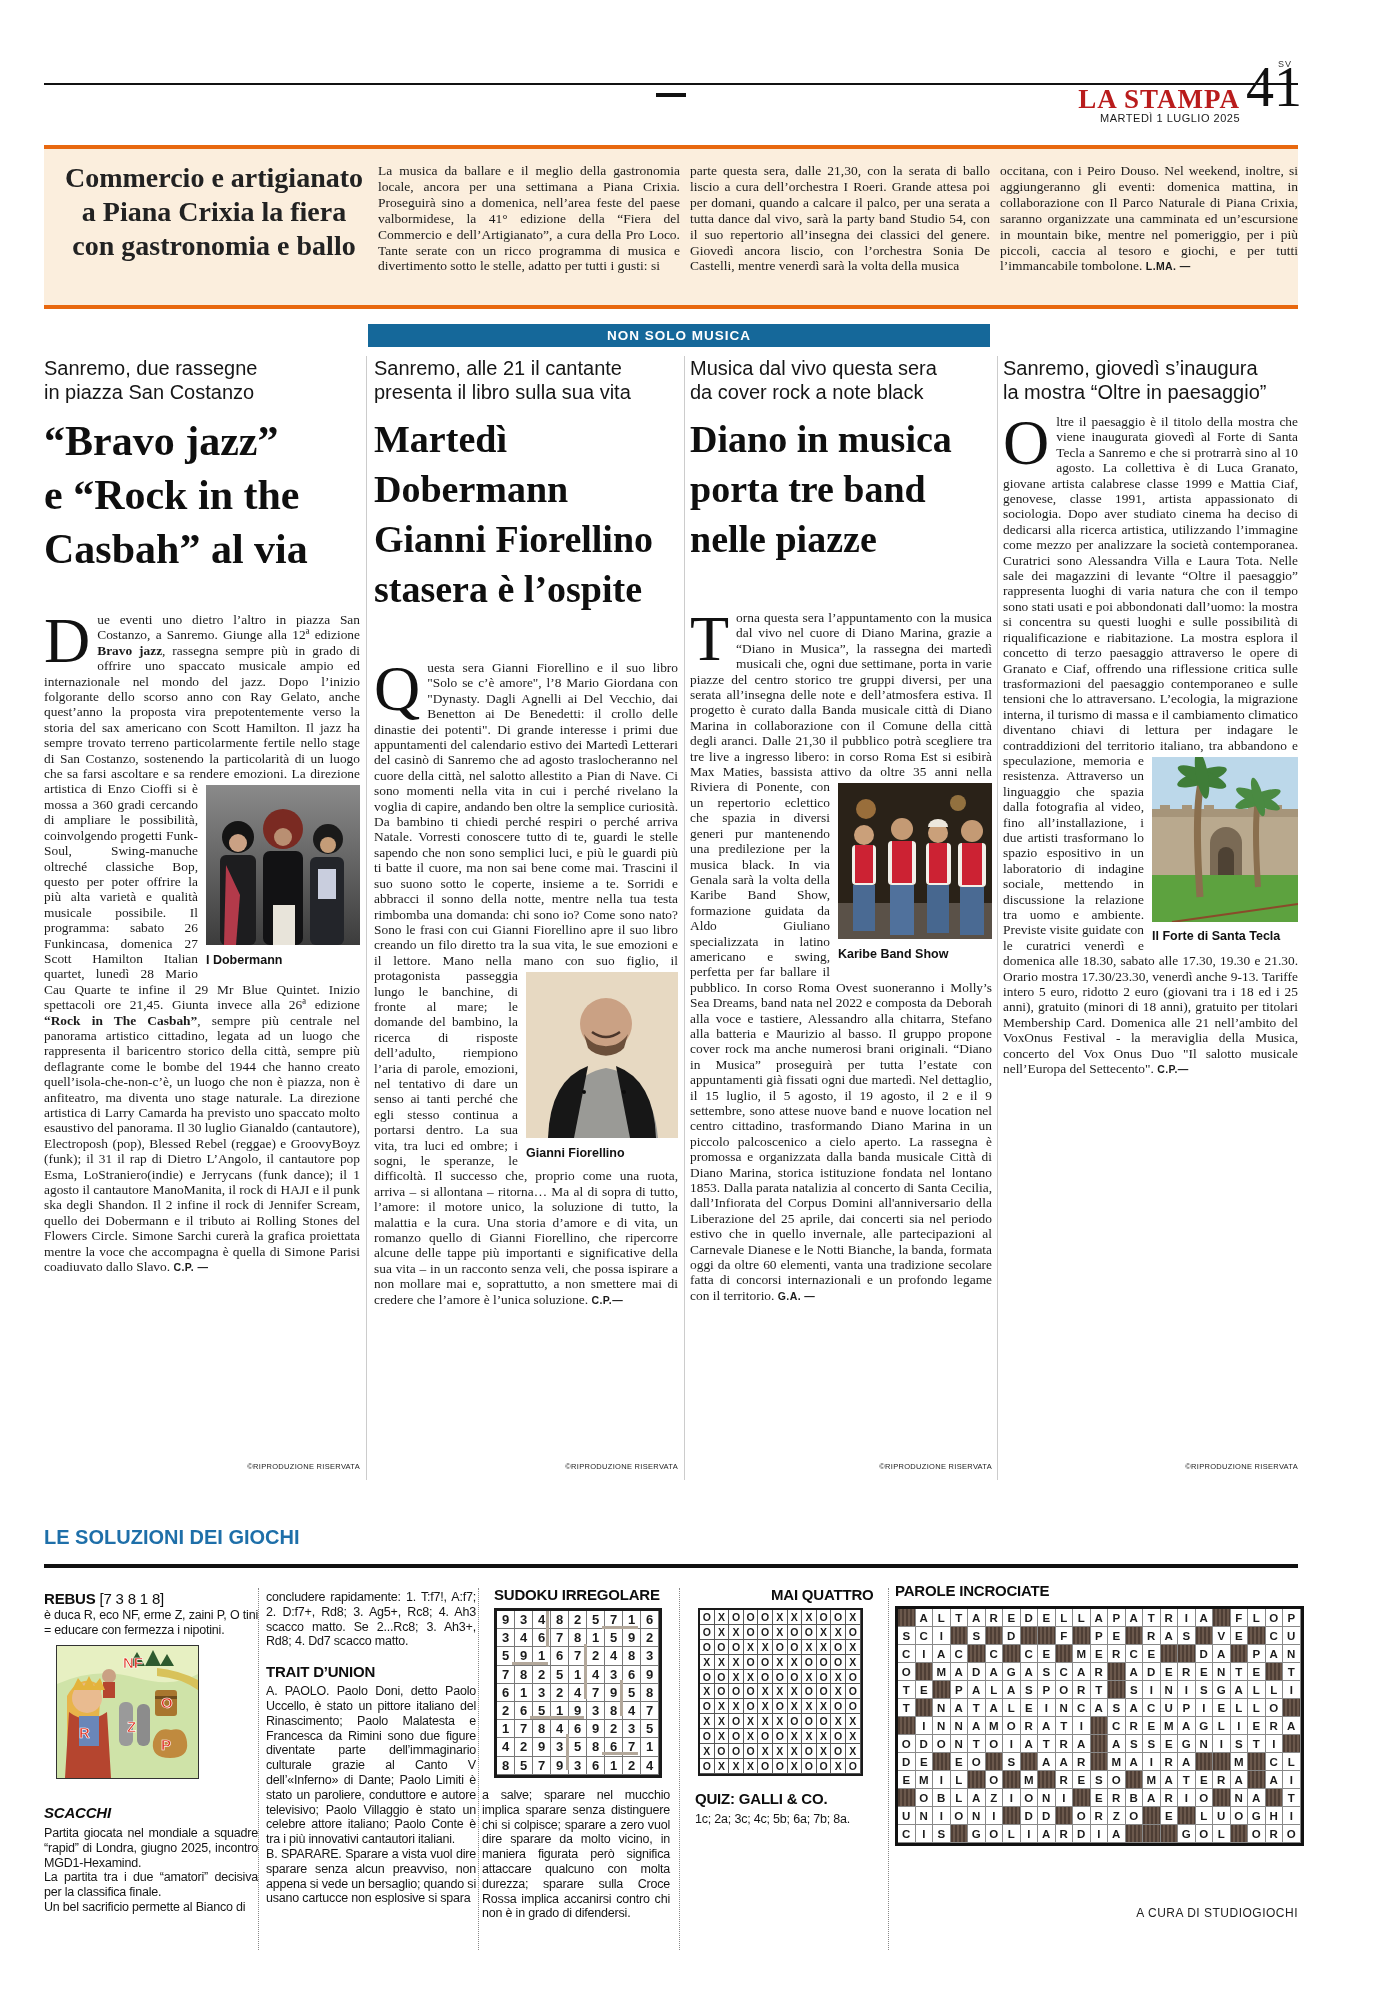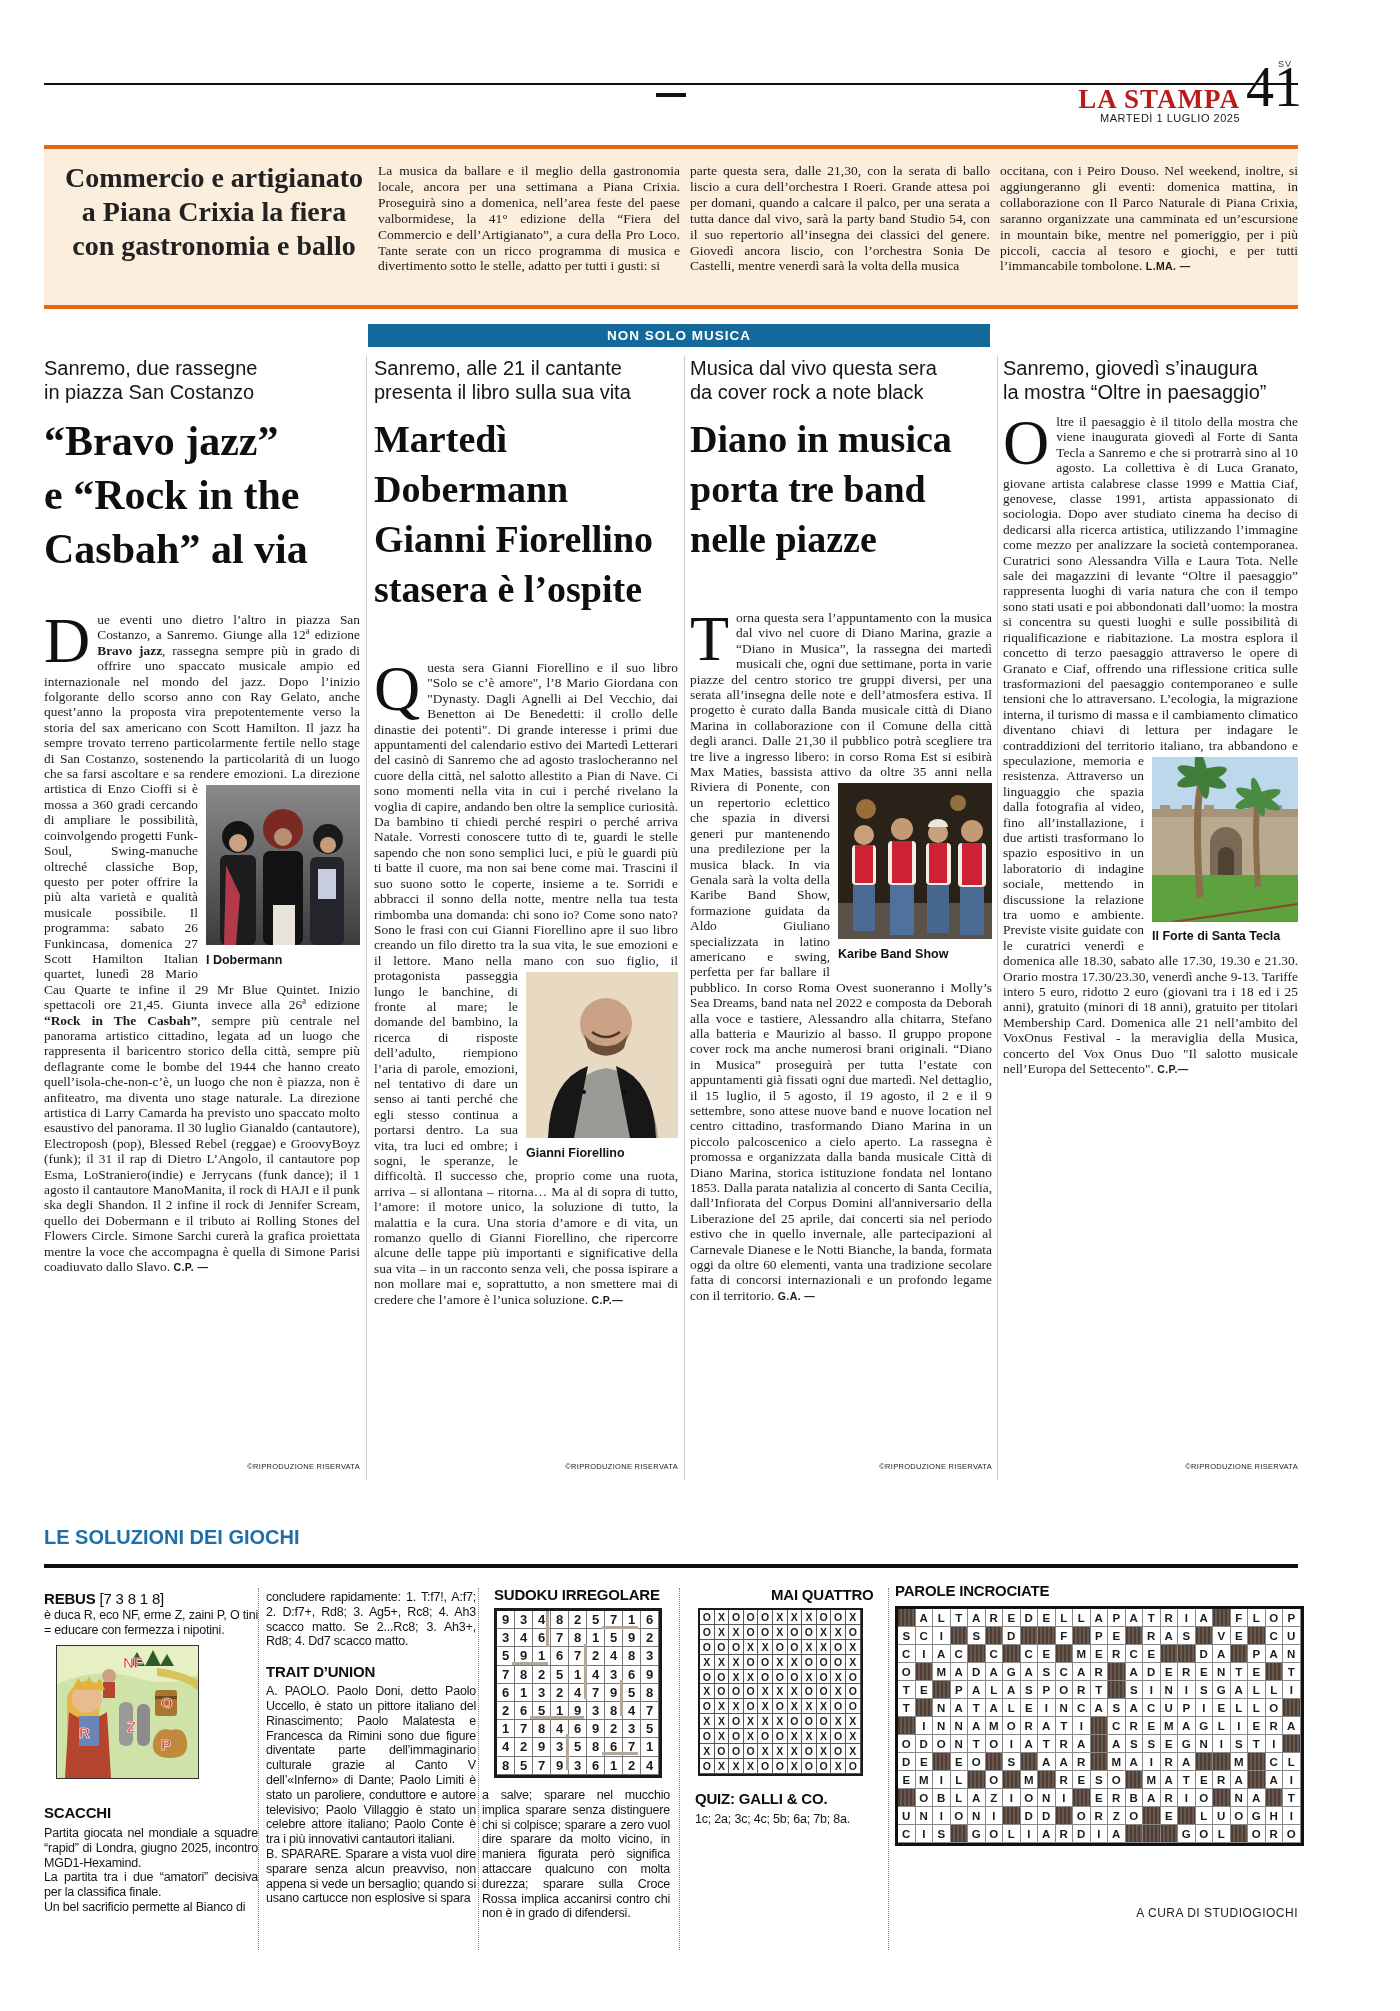--- a/index.html
+++ b/index.html
@@ -251,21 +251,21 @@
     <path d="M96 96 q4 -16 18 -12 q14 -4 16 12 q2 16 -17 16 q-19 0 -17 -16z" fill="#c08a3e"></path>
     <g font-family="Liberation Sans,sans-serif" font-weight="bold" font-size="15" fill="#e03020" stroke="#fff" stroke-width=".6">
       <text x="66" y="22">NF</text>
       <text x="104" y="62">O</text>
       <text x="70" y="86">Z</text>
       <text x="22" y="92">R</text>
       <text x="104" y="104">P</text>
     </g>
   </svg>
 
-  <div class="abs ghead" style="left:44px;top:1804px;">SCACCHI</div>
+  <div class="abs ghead" style="left:44px;top:1804px;font-style:italic;">SCACCHI</div>
   <div class="abs gtext" style="left:44px;top:1826px;width:214px;">Partita giocata nel mondiale a squadre “rapid” di Londra, giugno 2025, incontro MGD1-Hexamind.<br>La partita tra i due “amatori” decisiva per la classifica finale.<br>Un bel sacrificio permette al Bianco di</div>
 
   <div class="abs" style="left:266px;top:1590px;width:210px;">
     <div class="gtext">concludere rapidamente: 1. T:f7!, A:f7; 2. D:f7+, Rd8; 3. Ag5+, Rc8; 4. Ah3 scacco matto. Se 2...Rc8; 3. Ah3+, Rd8; 4. Dd7 scacco matto.</div>
     <div class="ghead" style="margin-top:14px;">TRAIT D’UNION</div>
     <div class="gtext" style="margin-top:4px;">A. PAOLO. Paolo Doni, detto Paolo Uccello, è stato un pittore italiano del Rinascimento; Paolo Malatesta e Francesca da Rimini sono due figure diventate parte dell’immaginario culturale grazie al Canto V dell’«Inferno» di Dante; Paolo Limiti è stato un paroliere, conduttore e autore televisivo; Paolo Villaggio è stato un celebre attore italiano; Paolo Conte è tra i più innovativi cantautori italiani.</div>
     <div class="gtext">B. SPARARE. Sparare a vista vuol dire sparare senza alcun preavviso, non appena si vede un bersaglio; quando si usano cartucce non esplosive si spara</div>
   </div>
 
   <div class="abs ghead" style="left:494px;top:1586px;">SUDOKU IRREGOLARE</div>

